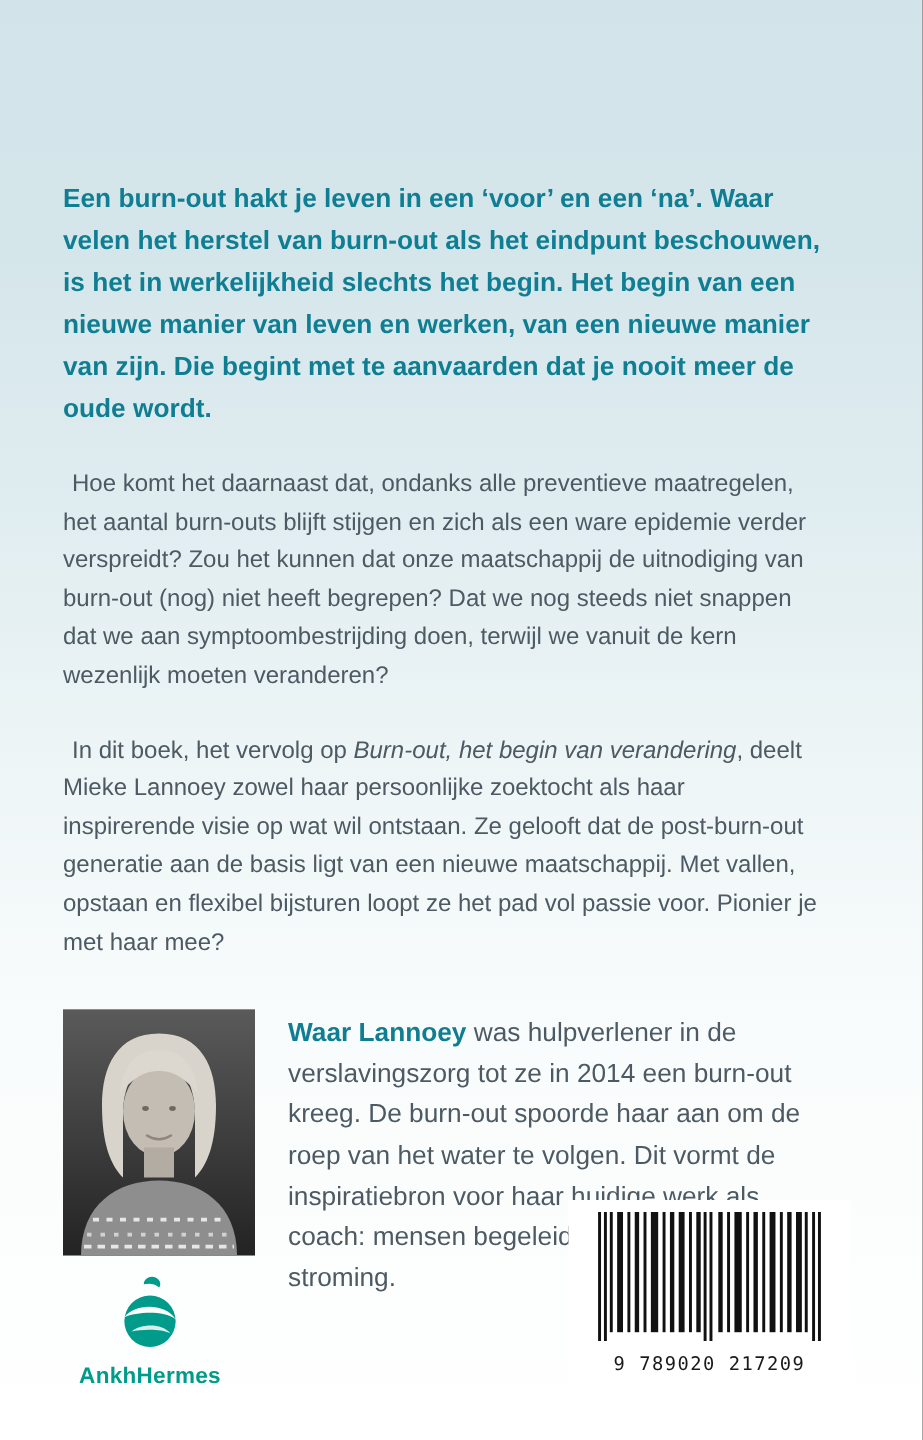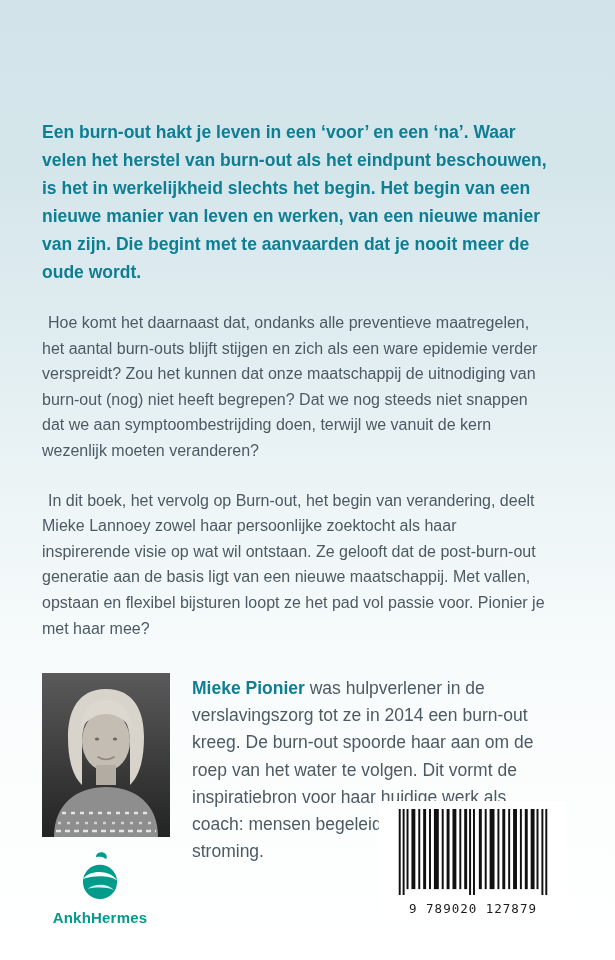--- a/index.html
+++ b/index.html
@@ -23,21 +23,21 @@
     width:505px;
   }
   .body-par{
     color:#4d5a63;
     font-size:16px;
     line-height:1.6;
     margin-bottom:24px;
     width:505px;
     text-indent:6px;
   }
-  .book-title-italic{text-align:center;}
+  .book-title-italic{font-style:italic;text-align:center;}
   .author-row{
     display:flex;
     gap:22px;
     margin-top:32px;
     align-items:flex-start;
   }
   .photo-frame{
     width:128px;height:164px;
     flex:0 0 128px;
     overflow:hidden;
@@ -124,21 +124,21 @@
 
           <rect x="54" y="92" width="20" height="20" fill="#b3aca2"></rect>
 
           <path d="M12 164 C12 130 36 114 64 114 C92 114 116 130 116 164 Z" fill="#8e8e8e"></path>
           <path d="M20 140 H108" stroke="#e6e6e6" stroke-width="2.5" stroke-dasharray="4 5"></path>
           <path d="M16 150 H112" stroke="#d2d2d2" stroke-width="2.5" stroke-dasharray="3 6"></path>
           <path d="M14 158 H114" stroke="#e6e6e6" stroke-width="2.5" stroke-dasharray="5 4"></path>
         </svg>
       </div>
 
-      <p class="bio"><span class="author-name">Mieke Pionier</span><span> was hulpverlener in de verslavingszorg tot ze in 2014 een burn-out kreeg. De burn-out spoorde haar aan om de roep van het water te volgen. Dit vormt de inspiratiebron voor haar huidige werk als coach: mensen begeleiden naar innerlijke stroming.</span></p>
+      <p class="bio"><span class="author-name">Waar Lannoey</span><span> was hulpverlener in de verslavingszorg tot ze in 2014 een burn-out kreeg. De burn-out spoorde haar aan om de roep van het water te volgen. Dit vormt de inspiratiebron voor haar huidige werk als coach: mensen begeleiden naar innerlijke stroming.</span></p>
     </div>
 
   </div>
 
   <div class="publisher">
     <svg width="44" height="52" viewBox="0 0 64 76">
 
       <path d="M26 12 a8 7 0 1 1 15 3 c-5 -4 -10 -4 -15 -3 z" fill="#009b8b"></path>
 
       <circle cx="32" cy="48" r="25" fill="#009b8b"></circle>
@@ -180,16 +180,16 @@
         <rect x="117" y="0" width="4" height="82"></rect>
           <rect x="124" y="0" width="2" height="82"></rect>
         <rect x="129" y="0" width="3" height="82"></rect>
           <rect x="135" y="0" width="4" height="82"></rect>
         <rect x="141" y="0" width="2" height="82"></rect>
 
         <rect x="146" y="0" width="2" height="88"></rect>
           <rect x="150" y="0" width="2" height="88"></rect>
       </g>
     </svg>
-    <span class="barcode-number">9 789020 127879</span>
+    <span class="barcode-number">9 789020 217209</span>
   </div>
 
 </div>
 
 </body></html>

